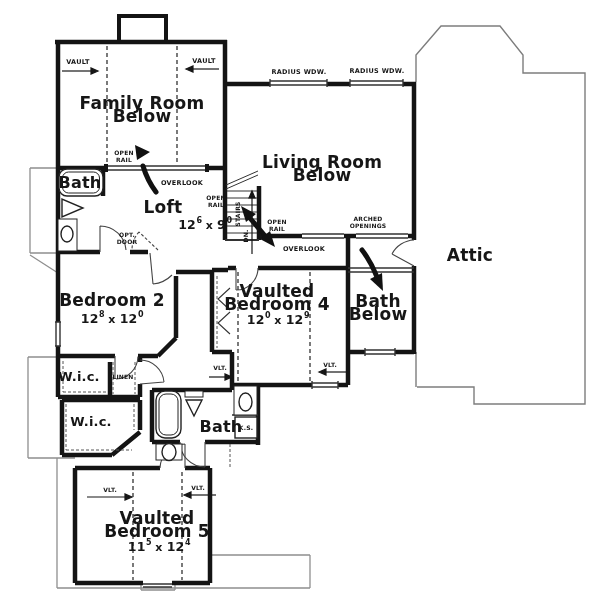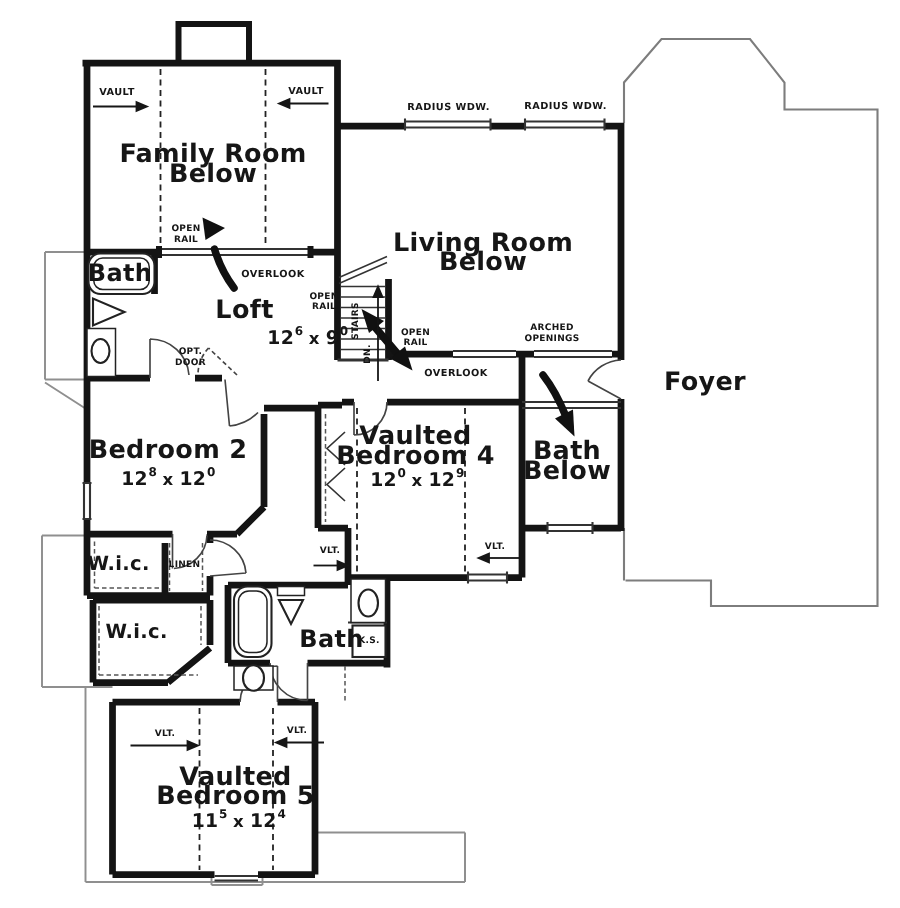--- a/index.html
+++ b/index.html
@@ -217,21 +217,21 @@
   </div>
   <div class="lbl dim" style="left:159px;top:547px;">
     <span>11</span><sup>5</sup><span class="sep">x</span><span>12</span><sup>4</sup>
   </div>
 
   <div class="lbl room" style="left:378px;top:308px;">
     <span class="ln">Bath</span>
     <span class="ln">Below</span>
   </div>
 
-  <div class="lbl room" style="left:470px;top:256px;">Foyer</div>
+  <div class="lbl room" style="left:470px;top:256px;">Attic</div>
 
   <div class="lbl med" style="left:80px;top:183px;">Bath</div>
   <div class="lbl med" style="left:221px;top:427px;">Bath</div>
   <div class="lbl xs" style="left:246px;top:428px;">K.S.</div>
 
   <div class="lbl wic" style="left:79px;top:377px;">W.i.c.</div>
   <div class="lbl wic" style="left:91px;top:422px;">W.i.c.</div>
   <div class="lbl xs" style="left:123px;top:377px;">LINEN</div>
 
   <div class="lbl sm" style="left:78px;top:62px;">VAULT</div>

